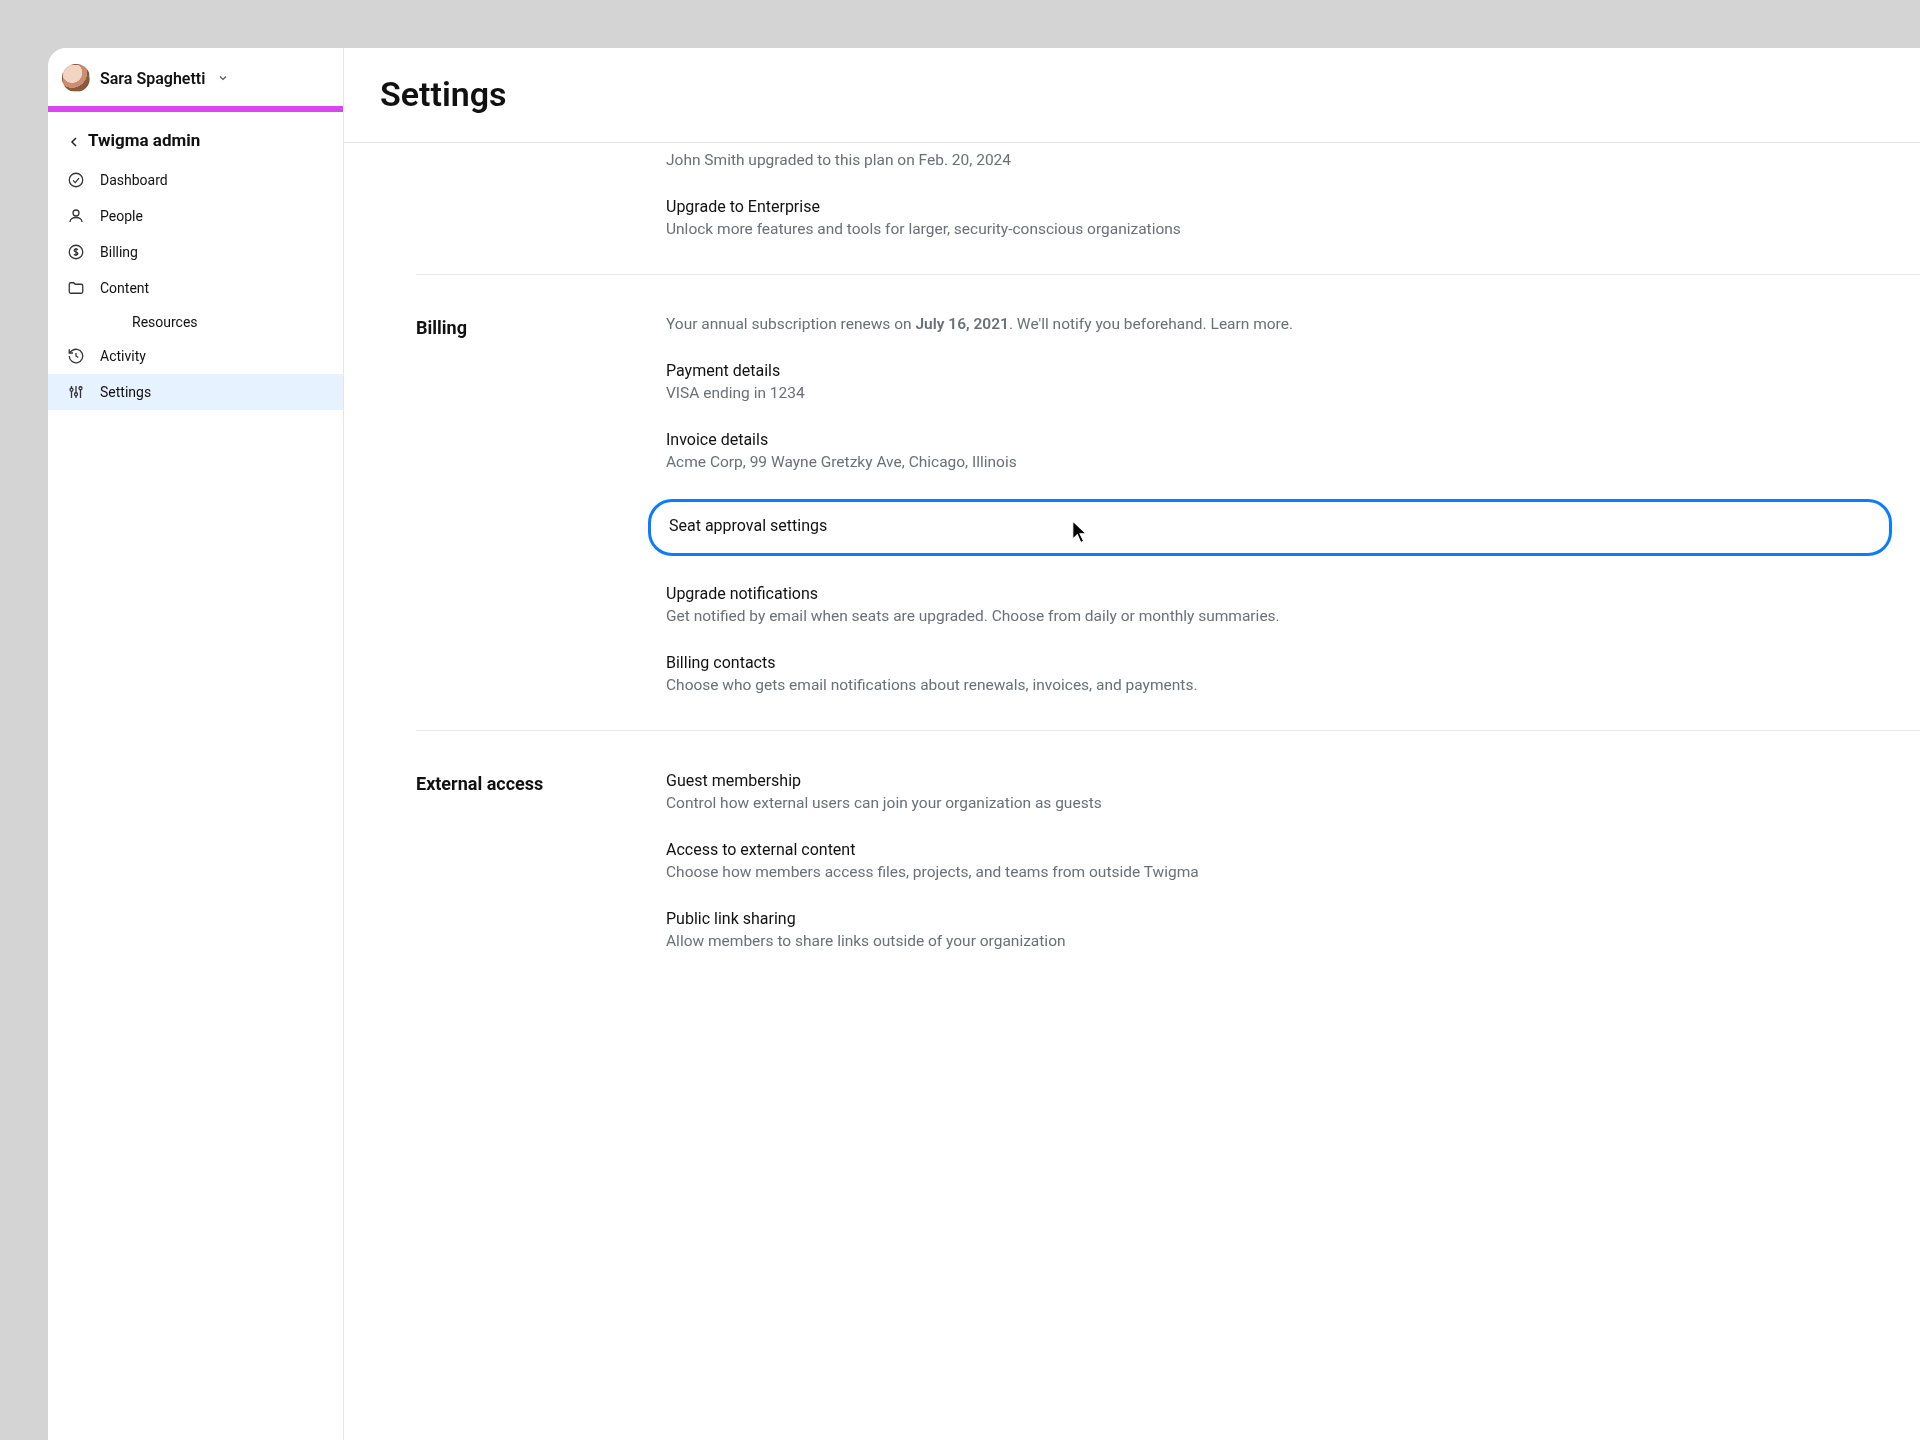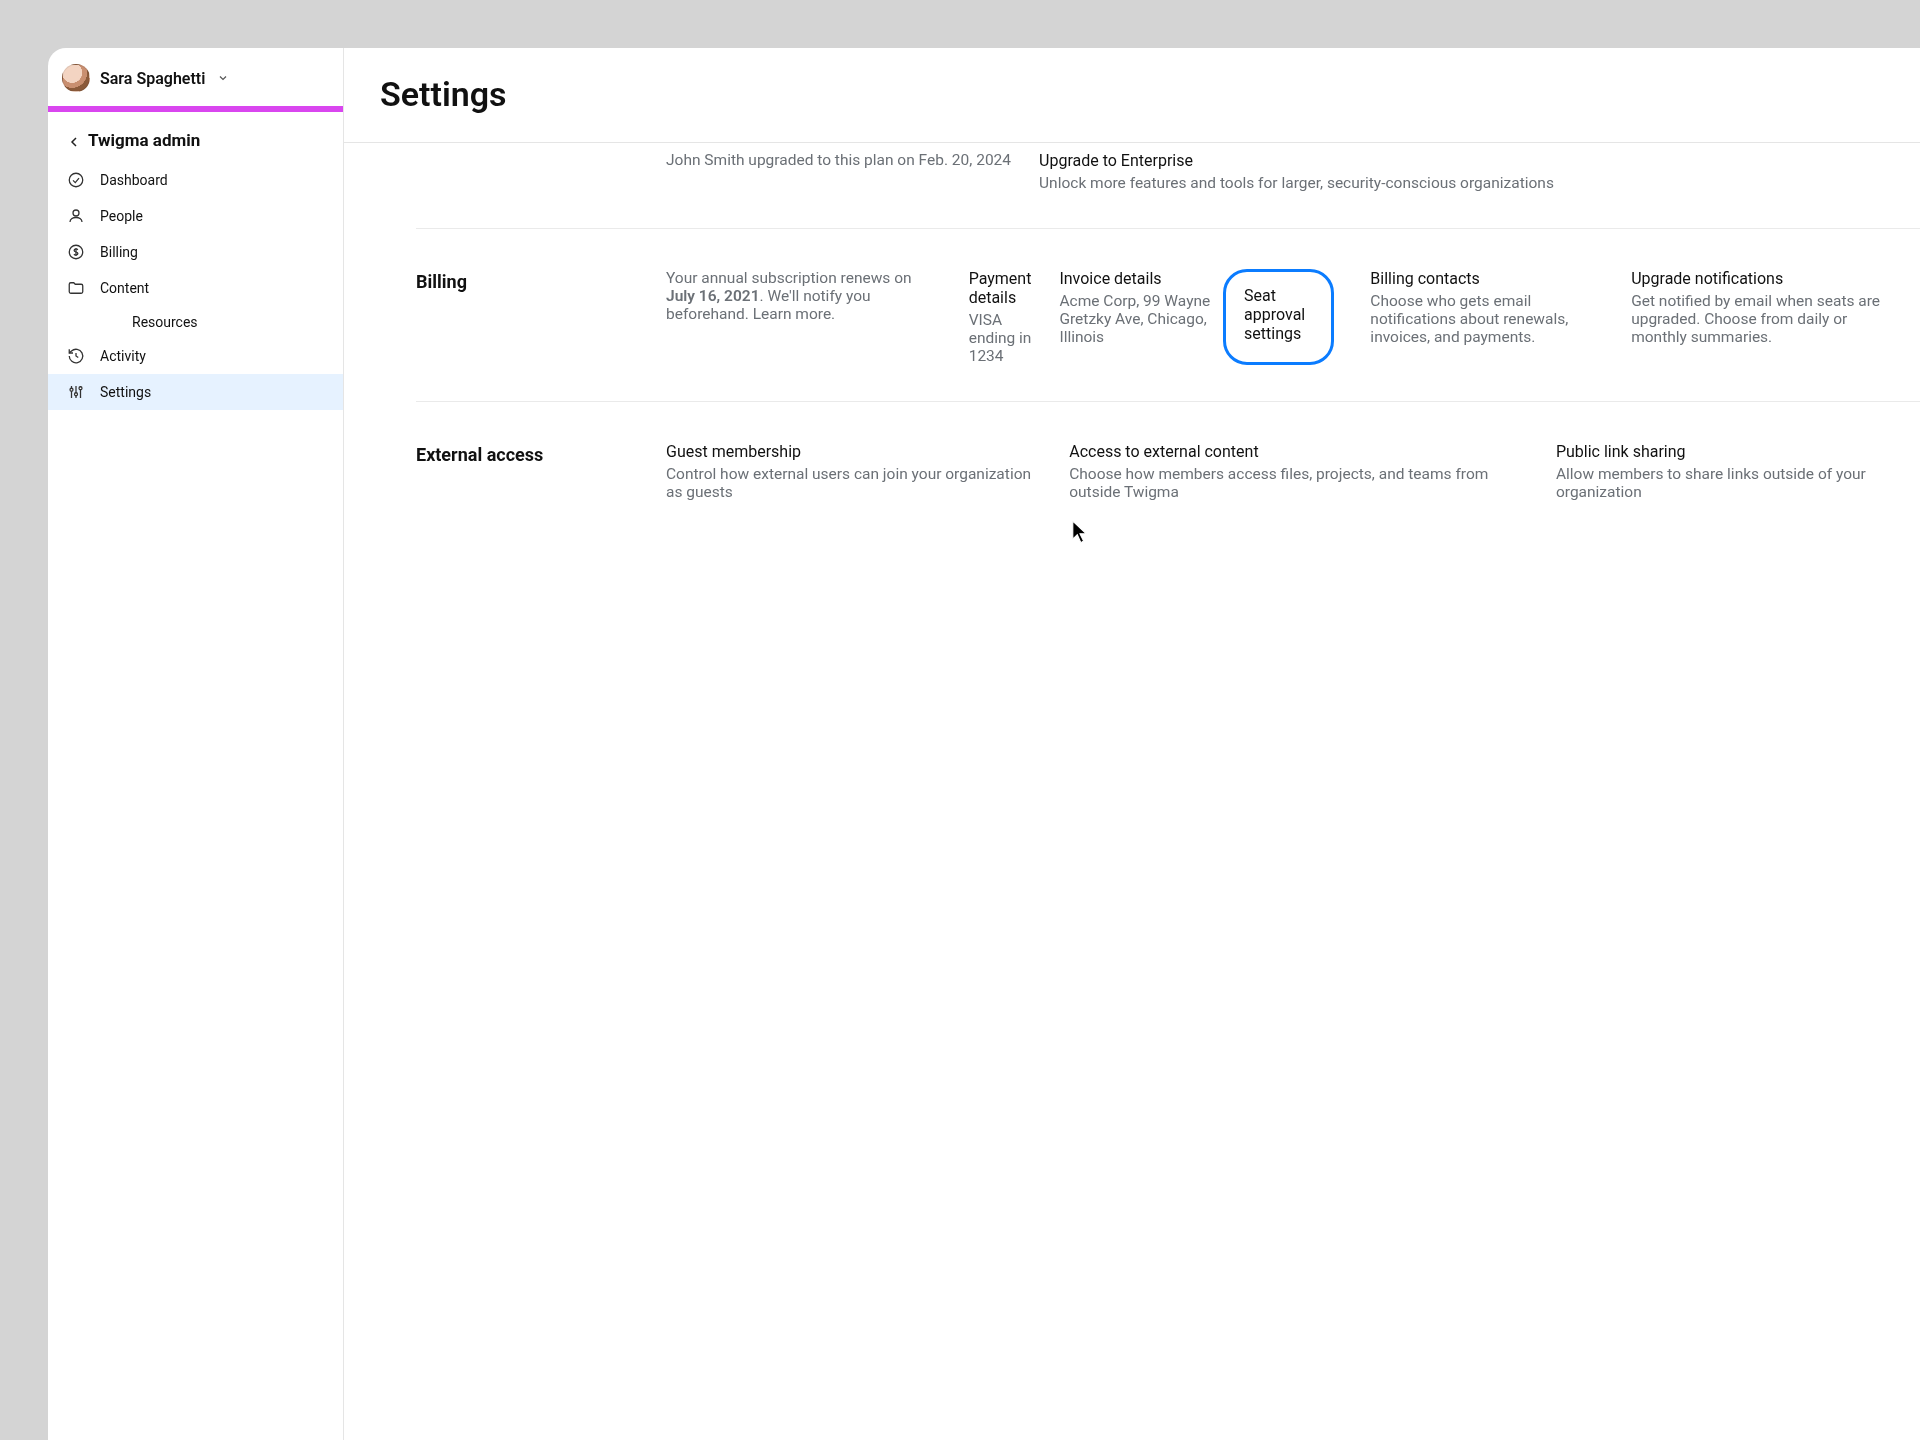--- a/index.html
+++ b/index.html
@@ -77,21 +77,21 @@
   .section {
     display: grid;
     grid-template-columns: 250px 1fr;
     border-bottom: 1px solid #eaeaea;
     padding: 40px 0 36px 0;
     margin-left: 72px;
   }
   .section.first { padding-top: 0; border-top: none; }
   .section:last-child { border-bottom: none; }
   .section-label { font-weight: 700; font-size: 18px; padding-top: 2px;}
-  .items { display: flex; gap: 28px; padding-right: 20px; }
+  .items { display: flex; flex-direction: column; gap: 28px; padding-right: 20px; }
   .item { cursor: default; border-radius: 14px; padding: 0; }
   .item .title { font-size: 16px; color: #111; margin-bottom: 4px; }
   .item .desc { font-size: 15.5px; color: #6b7076; }
   .item.highlight {
     border: 3px solid #0b7cff;
     border-radius: 24px;
     padding: 14px 18px 14px 18px;
     margin-left: -18px;
     margin-right: 8px;
     cursor: pointer;
@@ -226,26 +226,26 @@
             <div class="desc">VISA ending in 1234</div>
           </div>
           <div class="item">
             <div class="title">Invoice details</div>
             <div class="desc">Acme Corp, 99 Wayne Gretzky Ave, Chicago, Illinois</div>
           </div>
           <div class="item highlight">
             <div class="title">Seat approval settings</div>
           </div>
           <div class="item">
+            <div class="title">Upgrade notifications</div>
+            <div class="desc">Get notified by email when seats are upgraded. Choose from daily or monthly summaries.</div>
+          </div>
+          <div class="item">
             <div class="title">Billing contacts</div>
             <div class="desc">Choose who gets email notifications about renewals, invoices, and payments.</div>
-          </div>
-          <div class="item">
-            <div class="title">Upgrade notifications</div>
-            <div class="desc">Get notified by email when seats are upgraded. Choose from daily or monthly summaries.</div>
           </div>
         </div>
       </div>
 
       <div class="section">
         <div class="section-label">External access</div>
         <div class="items">
           <div class="item">
             <div class="title">Guest membership</div>
             <div class="desc">Control how external users can join your organization as guests</div>

